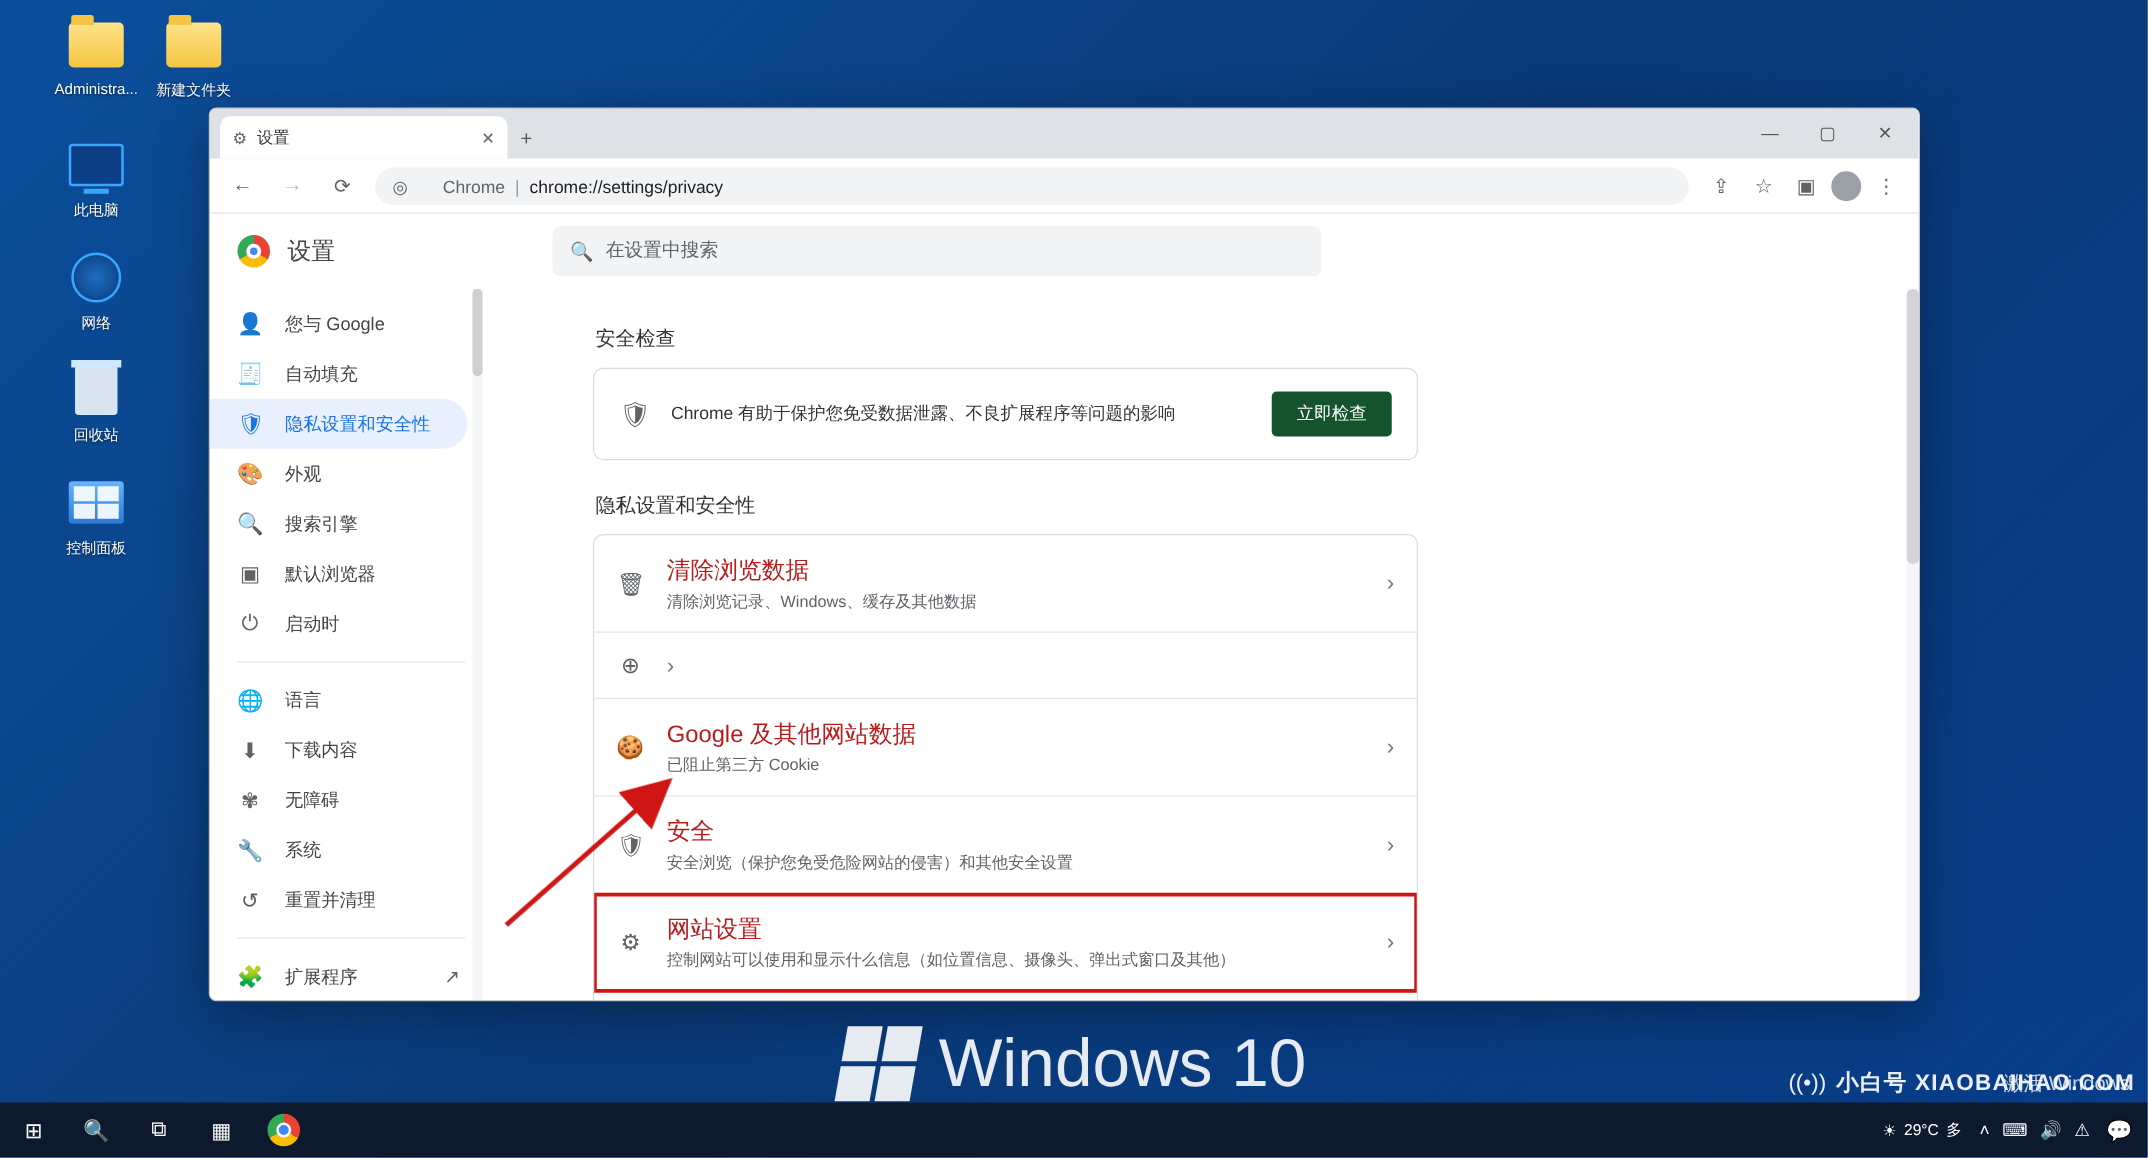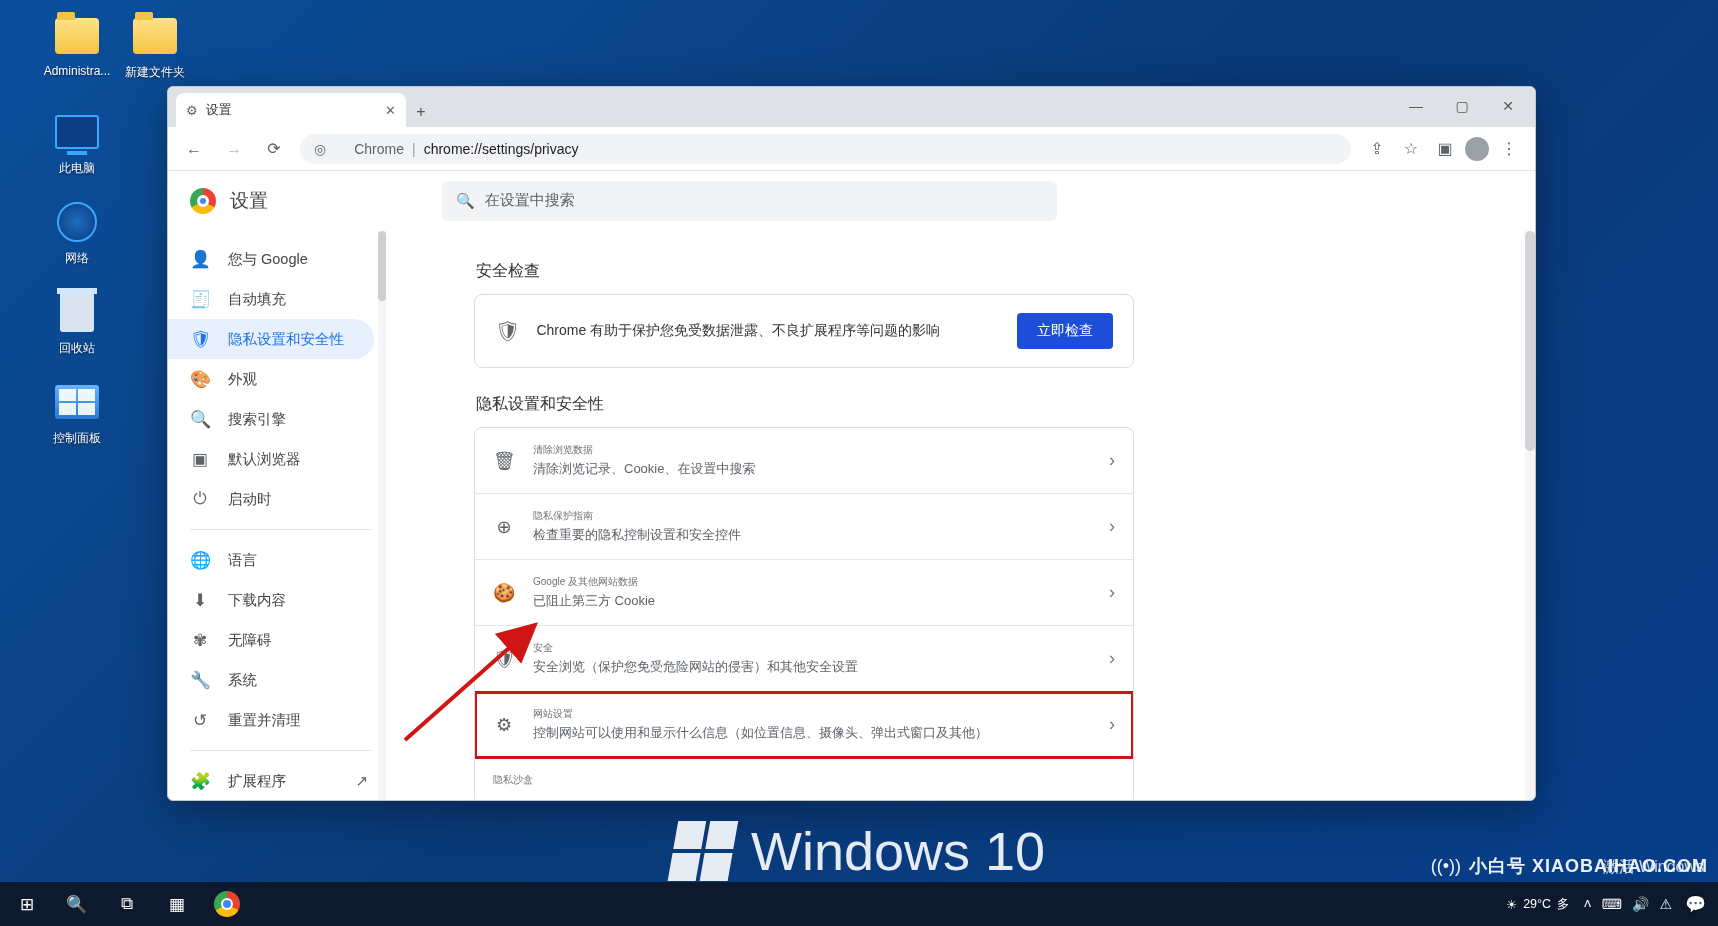--- a/index.html
+++ b/index.html
@@ -76,28 +76,28 @@
   .side-ic{width:20px;text-align:center;color:#5f6368;font-size:17px;}
   .side-spacer{height:1px;background:#e7e7e7;margin:10px 14px 10px 22px;}
   .ext-arrow{margin-left:auto;margin-right:6px;color:#5f6368;font-size:15px;}
 
   .main{flex:1;overflow:auto;position:relative;padding:24px 0 0 0;}
   .main-inner{width:660px;margin-left:88px;}
   .section-h{font-size:16px;color:#333;margin:6px 0 12px 2px;}
   .safety-card{border:1px solid #dadce0;border-radius:8px;padding:18px 20px;display:flex;align-items:center;gap:16px;margin-bottom:26px;}
   .safety-card .shield{color:#5f6368;font-size:20px;}
   .safety-card .txt{flex:1;font-size:14px;color:#333;}
-  .btn-primary{background:#1d4ed8;color:#fff;border:none;border-radius:4px;height:36px;padding:0 20px;font-size:14px;cursor:pointer;}
+  .btn-primary{background:#14532d;color:#fff;border:none;border-radius:4px;height:36px;padding:0 20px;font-size:14px;cursor:pointer;}
 
   .list-card{border:1px solid #dadce0;border-radius:8px;overflow:hidden;}
   .row{display:flex;align-items:center;padding:15px 18px 15px 18px;gap:18px;cursor:pointer;border-bottom:1px solid #e6e6e6;position:relative;}
   .row:last-child{border-bottom:none;}
   .row .ric{width:22px;text-align:center;color:#5f6368;font-size:18px;}
   .row .titles{flex:1;}
-  .row .t1{font-size:10px;color:#737373;margin-bottom:3px;}
+  .row .t1{font-size:19px;color:#b91c1c;margin-bottom:3px;}
   .row .t2{font-size:13px;color:#5f6368;}
   .row .arrow{color:#777;font-size:18px;}
   .row.hl{outline:3px solid #d01515;outline-offset:-2px;}
 
   .main-scroll{position:absolute;right:0;top:0;bottom:0;width:10px;background:#f4f5f6;}
   .main-scroll-thumb{position:absolute;top:0;height:220px;width:10px;background:#d2d4d7;border-radius:5px;}
   .wm-brand{position:absolute;right:10px;bottom:48px;color:#fff;font-size:18px;display:flex;align-items:center;gap:8px;opacity:.92;}
   .wm-brand .bb{font-weight:700;letter-spacing:1px;}
 
   
@@ -287,30 +287,26 @@
               <span class="txt">Chrome 有助于保护您免受数据泄露、不良扩展程序等问题的影响</span>
               <button class="btn-primary">立即检查</button>
             </div>
 
             <div class="section-h">隐私设置和安全性</div>
             <div class="list-card">
               <div class="row">
                 <span class="ric">🗑</span>
                 <div class="titles">
                     <div class="t1">清除浏览数据</div>
-                    <div class="t2">清除浏览记录、Cookie、在设置中搜索</div>
+                    <div class="t2">清除浏览记录、Windows、缓存及其他数据</div>
                   </div>
                 <span class="arrow">›</span>
               </div>
               <div class="row">
                 <span class="ric">⊕</span>
-                <div class="titles">
-                    <div class="t1">隐私保护指南</div>
-                    <div class="t2">检查重要的隐私控制设置和安全控件</div>
-                  </div>
                 <span class="arrow">›</span>
               </div>
               <div class="row">
                 <span class="ric">🍪</span>
                 <div class="titles">
                     <div class="t1">Google 及其他网站数据</div>
                     <div class="t2">已阻止第三方 Cookie</div>
                   </div>
                 <span class="arrow">›</span>
               </div>

